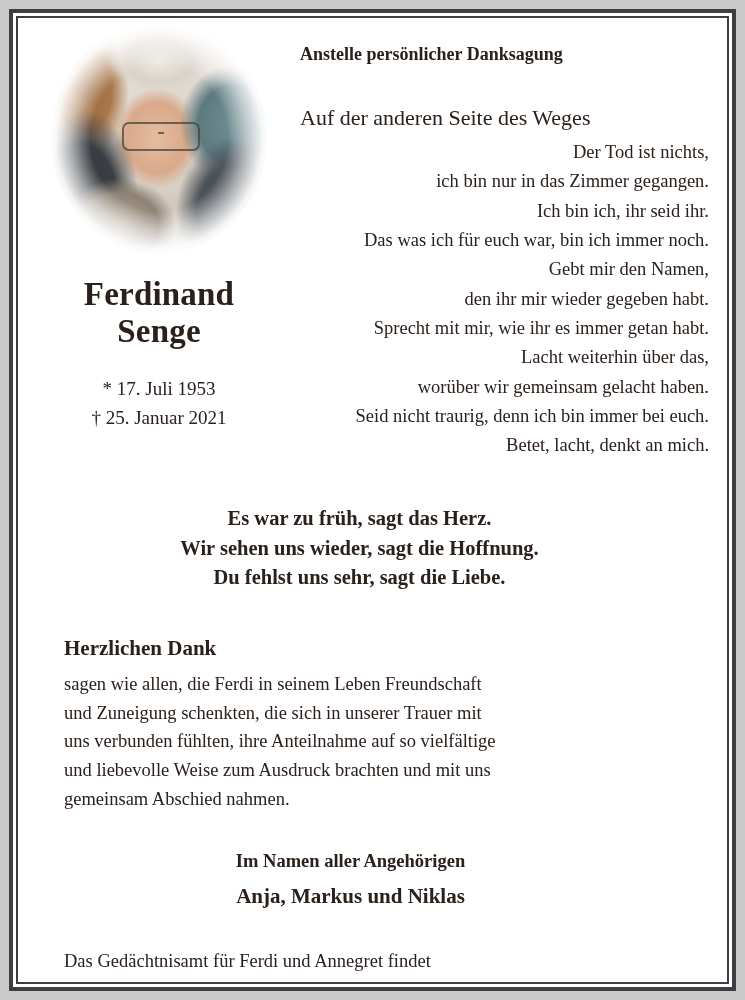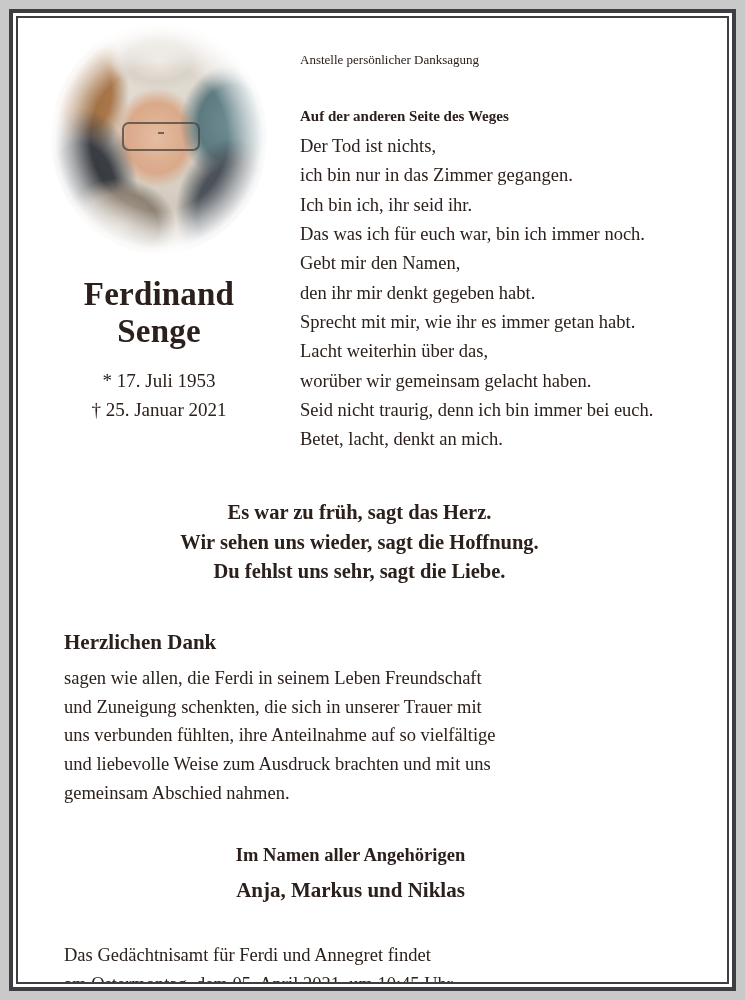--- a/index.html
+++ b/index.html
@@ -139,38 +139,39 @@
     font-weight: bold;
     font-size: 33px;
     line-height: 1.12;
     margin-top: 22px;
     letter-spacing: .2px;
   }
   .deceased-dates {
     text-align: center;
     font-size: 19px;
     line-height: 1.52;
-    margin-top: 17px;
+    margin-top: 25px;
   }
 
   
   .danksagung-kicker {
+    font-weight: bold;
+    font-size: 18px;
+    margin: 4px 0 40px 0;
+  }
+  .poem-title {
     font-weight: normal;
-    font-size: 13px;
-    margin: 12px 0 40px 0;
-  }
-  .poem-title {
-    font-weight: bold;
-    font-size: 15px;
+    font-size: 22px;
     margin: 16px 0 7px 0;
   }
   .poem-line {
     font-size: 18.5px;
     line-height: 1.585;
     white-space: nowrap;
+    text-align: right;
   }
 
   
   .verse-block {
     text-align: center;
     font-weight: bold;
     font-size: 20.5px;
     line-height: 1.42;
     margin: 44px 4px 0 0;
     padding-right: 22px;
@@ -245,21 +246,21 @@
               <div class="danksagung-kicker">Anstelle persönlicher Danksagung</div>
 
               <div class="poem-title">Auf der anderen Seite des Weges</div>
 
               <div>
                 <div class="poem-line">Der Tod ist nichts,</div>
                 <div class="poem-line">ich bin nur in das Zimmer gegangen.</div>
                 <div class="poem-line">Ich bin ich, ihr seid ihr.</div>
                 <div class="poem-line">Das was ich für euch war, bin ich immer noch.</div>
                 <div class="poem-line">Gebt mir den Namen,</div>
-                <div class="poem-line">den ihr mir denkt gegeben habt.</div>
+                <div class="poem-line">den ihr mir wieder gegeben habt.</div>
                 <div class="poem-line">Sprecht mit mir, wie ihr es immer getan habt.</div>
                 <div class="poem-line">Lacht weiterhin über das,</div>
                 <div class="poem-line">worüber wir gemeinsam gelacht haben.</div>
                 <div class="poem-line">Seid nicht traurig, denn ich bin immer bei euch.</div>
                 <div class="poem-line">Betet, lacht, denkt an mich.</div>
               </div>
             </div>
           </div>
 
           <div class="verse-block">

